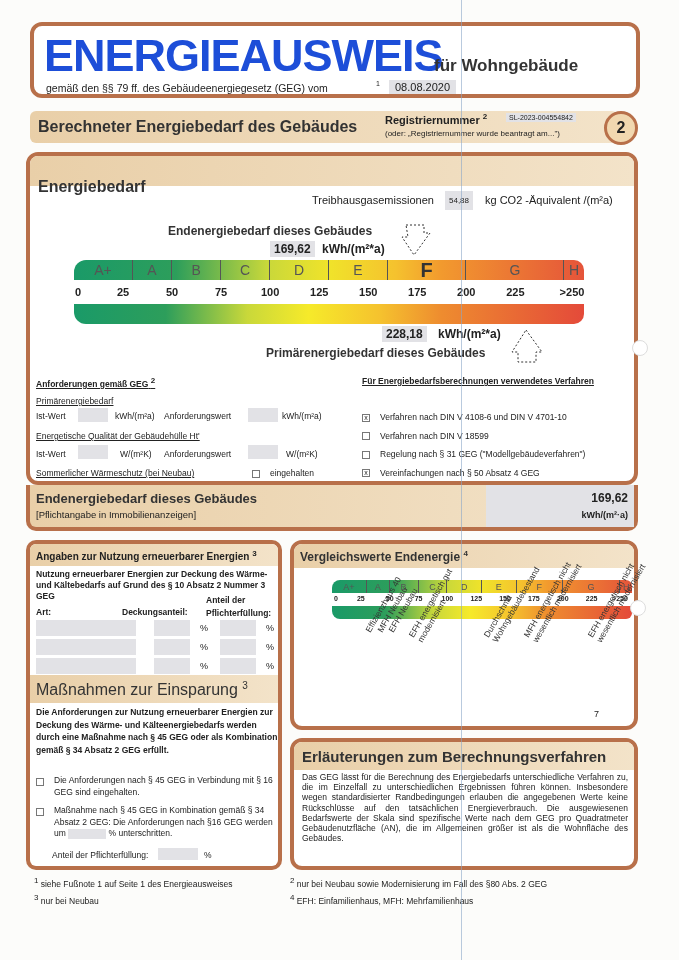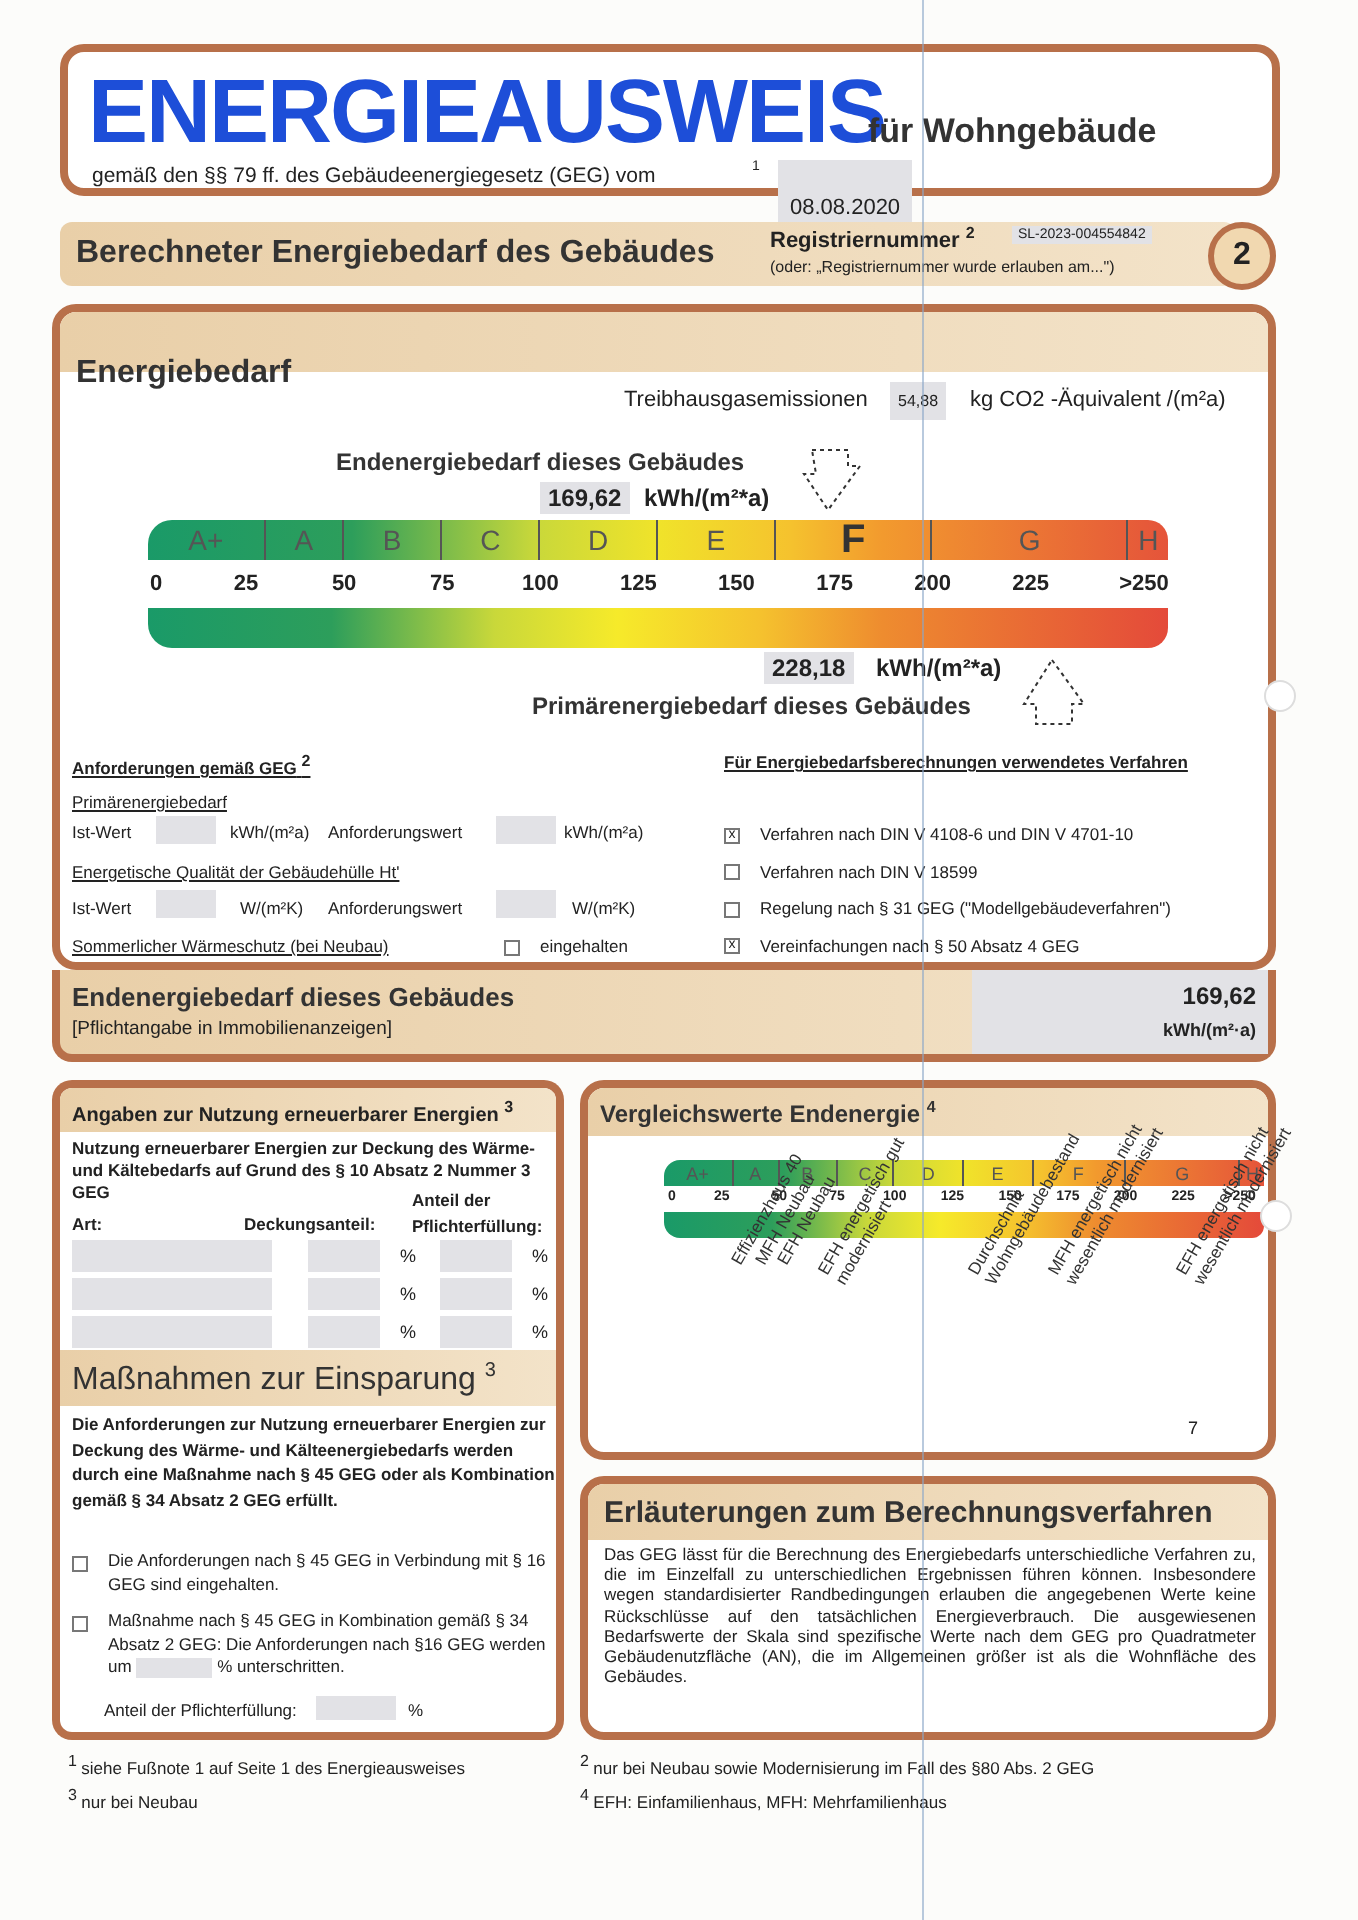--- a/index.html
+++ b/index.html
@@ -18,28 +18,28 @@
   .rot{position:absolute;font-size:8.5px;color:#333;transform-origin:left bottom;transform:rotate(-60deg);white-space:nowrap;line-height:10px;}
 </style>
 </head>
 <body>
 
 <div class="frame" style="left:30px;top:22px;width:610px;height:76px;">
   <span class="abs title-big" style="left:10px;top:4px;">ENERGIEAUSWEIS</span>
   <span class="abs" style="left:400px;top:30px;font-size:17px;font-weight:bold;color:#333;">für Wohngebäude</span>
   <span class="abs" style="left:12px;top:56px;font-size:10.5px;">gemäß den §§ 79 ff. des Gebäudeenergiegesetz (GEG) vom</span>
   <span class="abs small" style="left:342px;top:54px;font-size:7px;">1</span>
-  <span class="abs grey" style="left:355px;top:54px;padding:18px 6px;font-size:11px;">08.08.2020</span>
+  <span class="abs grey" style="left:355px;top:54px;padding:1px 6px;font-size:11px;">08.08.2020</span>
 </div>
 
 <div class="abs hdr" style="left:30px;top:111px;width:588px;height:32px;border-radius:6px;text-align:center;">
   <span class="abs" style="left:8px;top:7px;font-size:16px;font-weight:bold;color:#333;">Berechneter Energiebedarf des Gebäudes</span>
   <span class="abs" style="left:355px;top:1px;font-size:11px;font-weight:bold;"><span>Registriernummer</span> <span class="sup">2</span></span>
   <span class="abs grey" style="left:476px;top:2px;font-size:7px;padding:1px 3px;">SL-2023-004554842</span>
-  <span class="abs" style="left:355px;top:18px;font-size:8px;">(oder: „Registriernummer wurde erlauben am...")</span>
+  <span class="abs" style="left:355px;top:18px;font-size:8px;">(oder: „Registriernummer wurde beantragt am...")</span>
 </div>
 <div class="abs" style="left:604px;top:111px;width:28px;height:28px;border:3px solid #b8704a;border-radius:50%;background:#f1d8b0;display:flex;align-items:center;justify-content:center;">
   <span style="font-size:16px;font-weight:bold;">2</span>
 </div>
 
 <div class="frame" style="left:26px;top:152px;width:612px;height:333px;">
   <div class="abs hdr" style="left:0;top:0;width:100%;height:30px;border-radius:8px 8px 0 0;">
     <span class="abs" style="left:8px;top:7px;font-size:16px;font-weight:bold;color:#333;margin-top:15px;">Energiebedarf</span>
   </div>
   <span class="abs" style="left:282px;top:38px;font-size:11px;">Treibhausgasemissionen</span>

